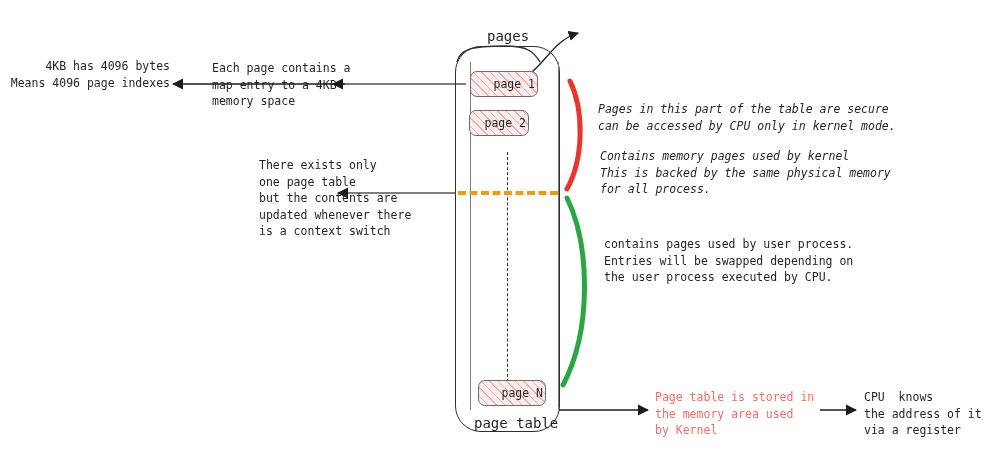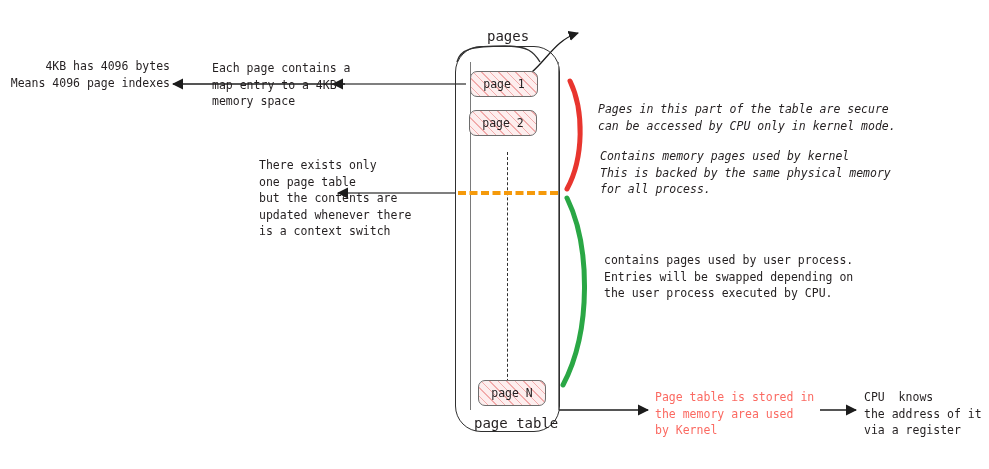--- a/index.html
+++ b/index.html
@@ -43,21 +43,21 @@
     border-radius: 7px;
     background-color: #fdeeee;
     background-image: repeating-linear-gradient(
         45deg,
         rgba(226,80,80,0.42) 0px,
         rgba(226,80,80,0.42) 1px,
         rgba(255,255,255,0) 1px,
         rgba(255,255,255,0) 6px);
     display: flex;
     align-items: center;
-    justify-content: center;
+    justify-content: flex-end;
     font-family: "DejaVu Sans Mono", "Liberation Mono", monospace;
     font-size: 11.5px;
     color: #231f20;
   }
   .pagebox span {
     background: transparent;
     padding: 0 2px;
   }
   .table-outline {
     position: absolute;
@@ -146,21 +146,21 @@
   <div class="inner-rail" style="left:470px; top:62px; height:348px;"></div>
   <div class="inner-rail" style="left:558px; top:62px; height:348px;"></div>
 
   <div class="dash-v" style="left:507px; top:152px; height:240px;"></div>
 
   <div class="dash-h" style="left:458px; top:191px; width:100px;"></div>
 
   <div class="pagebox" style="left:470px; top:71px; width:68px; height:26px;">
     <span>page 1</span>
   </div>
-  <div class="pagebox" style="left:469px; top:110px; width:68px; height:26px;">
+  <div class="pagebox" style="left:469px; top:110px; width:60px; height:26px;">
     <span>page 2</span>
   </div>
   <div class="pagebox" style="left:478px; top:380px; width:68px; height:26px;">
     <span>page N</span>
   </div>
 
   <div class="caption" style="left:487px; top:28px;">pages</div>
 
   <div class="caption" style="left:474px; top:415px;">page table</div>
 
@@ -180,21 +180,21 @@
   <div class="note italic" style="left:600px; top:121px;">Contains memory pages used by kernel
 This is backed by the same physical memory
 for all process.</div>
 
   <div class="note" style="left:211px; top:157px;margin-left:48px;">There exists only
 one page table
 but the contents are
 updated whenever there
 is a context switch</div>
 
-  <div class="note" style="left:604px; top:252px;">contains pages used by user process.
+  <div class="note" style="left:604px; top:236px;">contains pages used by user process.
 Entries will be swapped depending on
 the user process executed by CPU.</div>
 
   <div class="note red" style="left:655px; top:389px;">Page table is stored in
 the memory area used
 by Kernel</div>
 
   <div class="note" style="left:864px; top:389px;">CPU  knows
 the address of it
 via a register</div>

